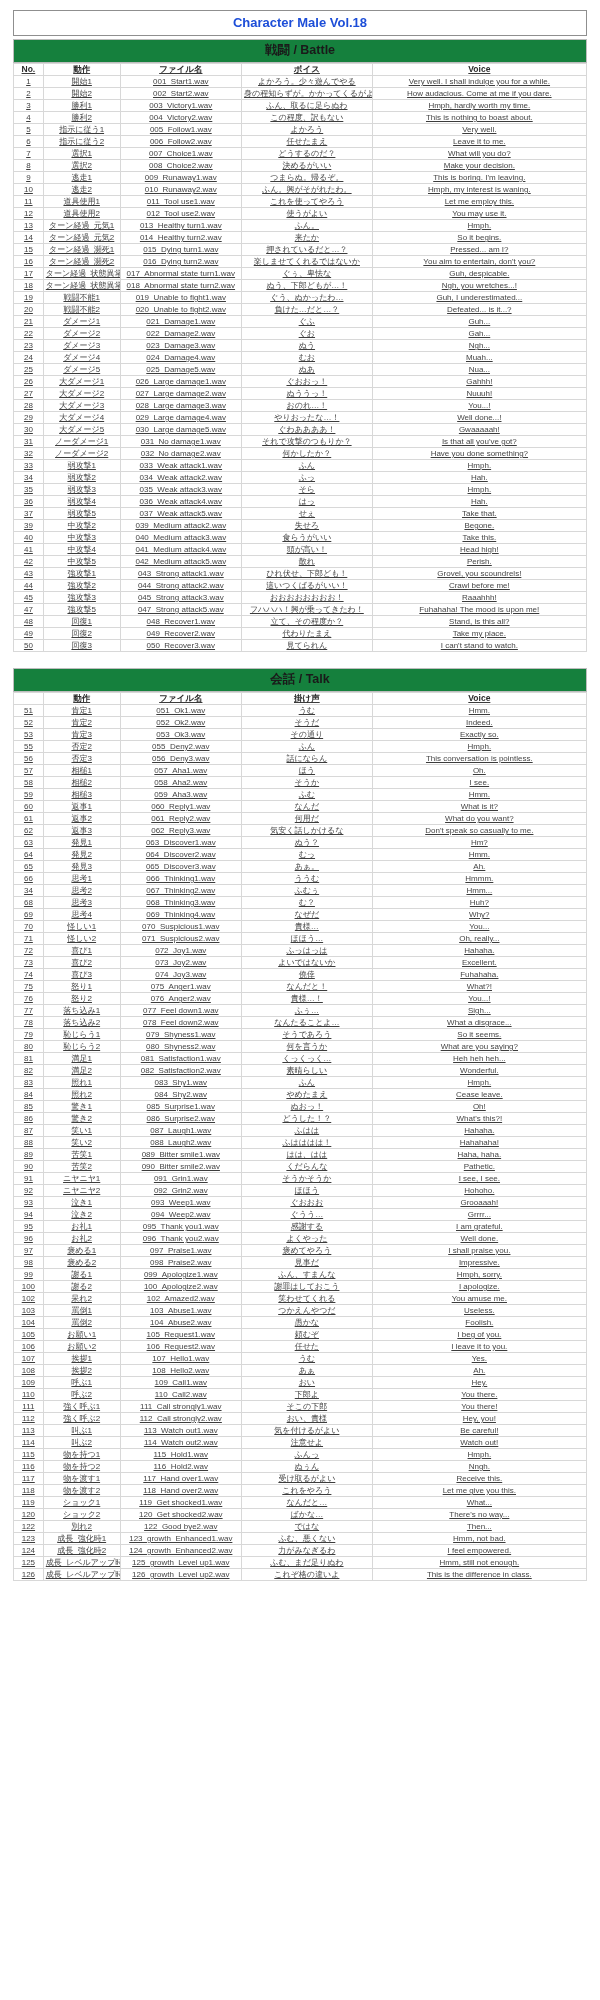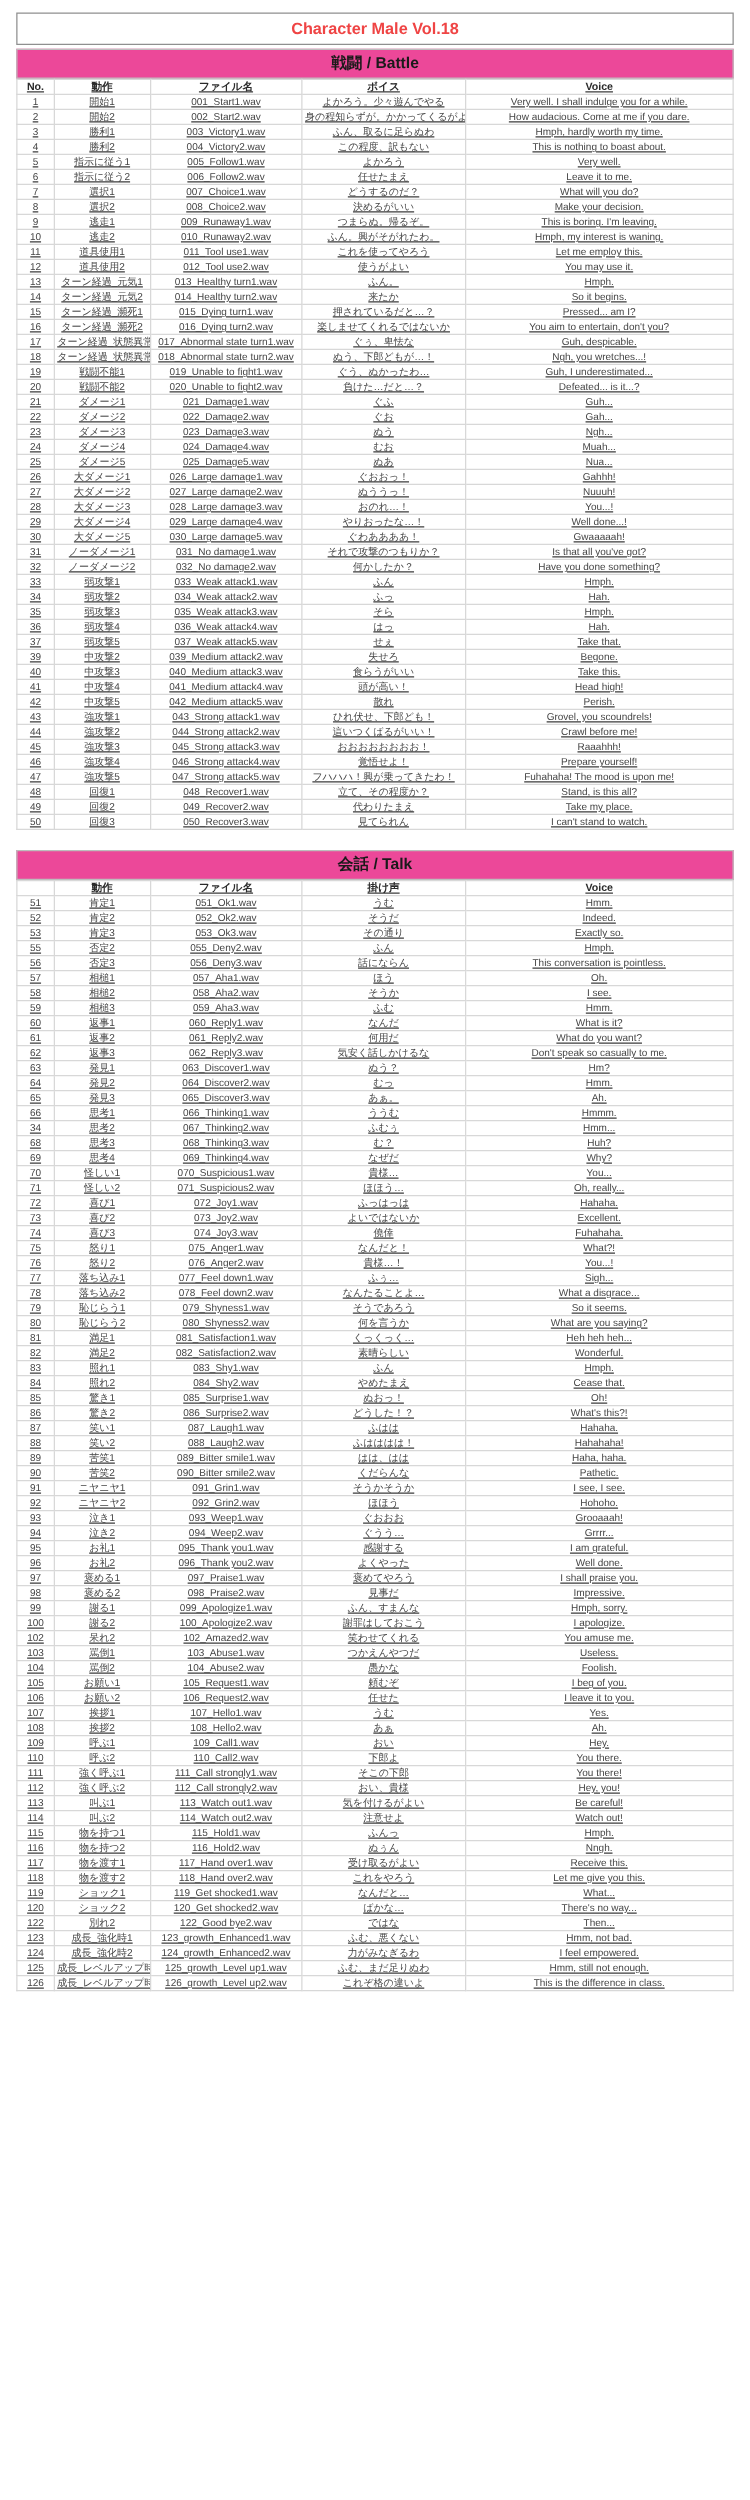--- a/index.html
+++ b/index.html
@@ -9,27 +9,27 @@
     color:#3c3c3c;
     -webkit-font-smoothing:antialiased;
   }
   .page { padding:10px 13px 40px 13px; }
   .title-box {
     border:1px solid #8f8f8f;
     background:#ffffff;
     text-align:center;
     font-weight:bold;
     font-size:13px;
-    color:#ef4444;
+    color:#1d4ed8;
     padding:4px 0 5px 0;
     margin-bottom:3px;
   }
   .section-heading {
     border:1px solid #bdbdbd;
-    background:#ec4899;
+    background:#15803d;
     text-align:center;
     font-weight:bold;
     font-size:12.5px;
     color:#1a1a1a;
     padding:2px 0 3px 0;
   }
   .section-block { margin-bottom:16px; }
   table.voice-table {
     width:100%;
     border-collapse:collapse;
@@ -389,27 +389,20 @@
               <td>Crawl before me!</td>
             </tr>
             <tr>
               <td>45</td>
               <td>強攻撃3</td>
               <td>045_Strong attack3.wav</td>
               <td>おおおおおおおお！</td>
               <td>Raaahhh!</td>
             </tr>
             <tr>
-              <td>46</td>
-              <td>強攻撃4</td>
-              <td>046_Strong attack4.wav</td>
-              <td>覚悟せよ！</td>
-              <td>Prepare yourself!</td>
-            </tr>
-            <tr>
               <td>47</td>
               <td>強攻撃5</td>
               <td>047_Strong attack5.wav</td>
               <td>フハハハ！興が乗ってきたわ！</td>
               <td>Fuhahaha! The mood is upon me!</td>
             </tr>
             <tr>
               <td>48</td>
               <td>回復1</td>
               <td>048_Recover1.wav</td>
@@ -675,21 +668,21 @@
               <td>照れ1</td>
               <td>083_Shy1.wav</td>
               <td>ふん</td>
               <td>Hmph.</td>
             </tr>
             <tr>
               <td>84</td>
               <td>照れ2</td>
               <td>084_Shy2.wav</td>
               <td>やめたまえ</td>
-              <td>Cease that.</td>
+              <td>Cease leave.</td>
             </tr>
             <tr>
               <td>85</td>
               <td>驚き1</td>
               <td>085_Surprise1.wav</td>
               <td>ぬおっ！</td>
               <td>Oh!</td>
             </tr>
             <tr>
               <td>86</td>

